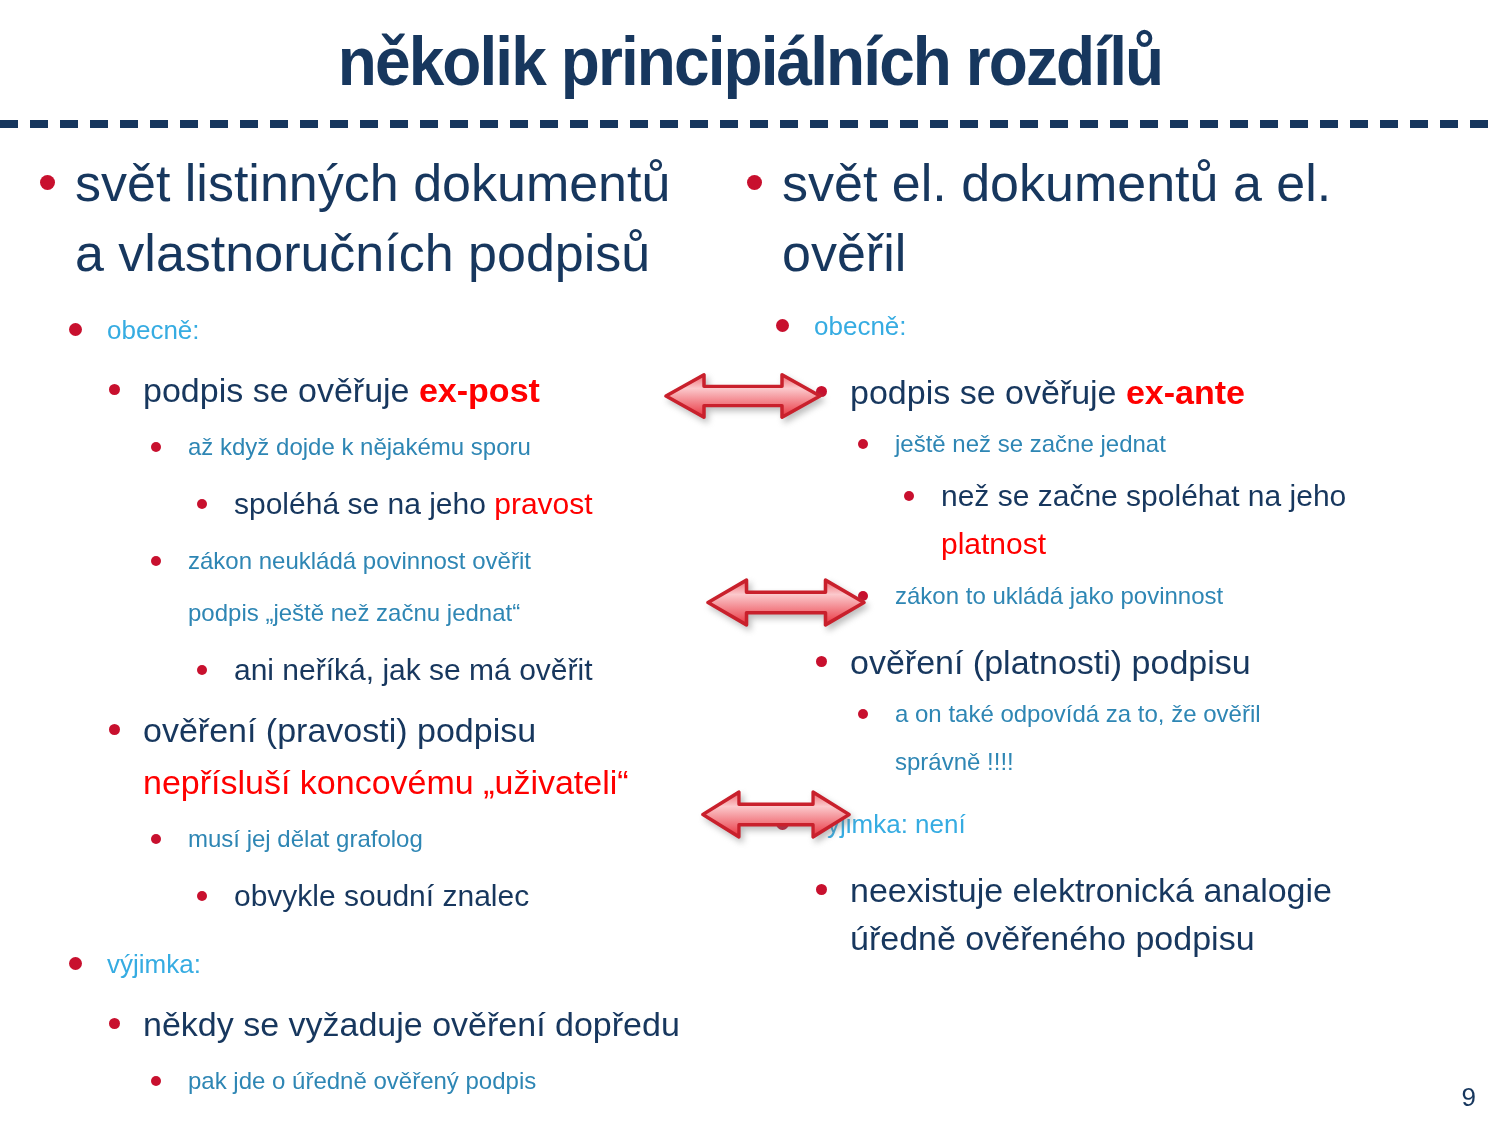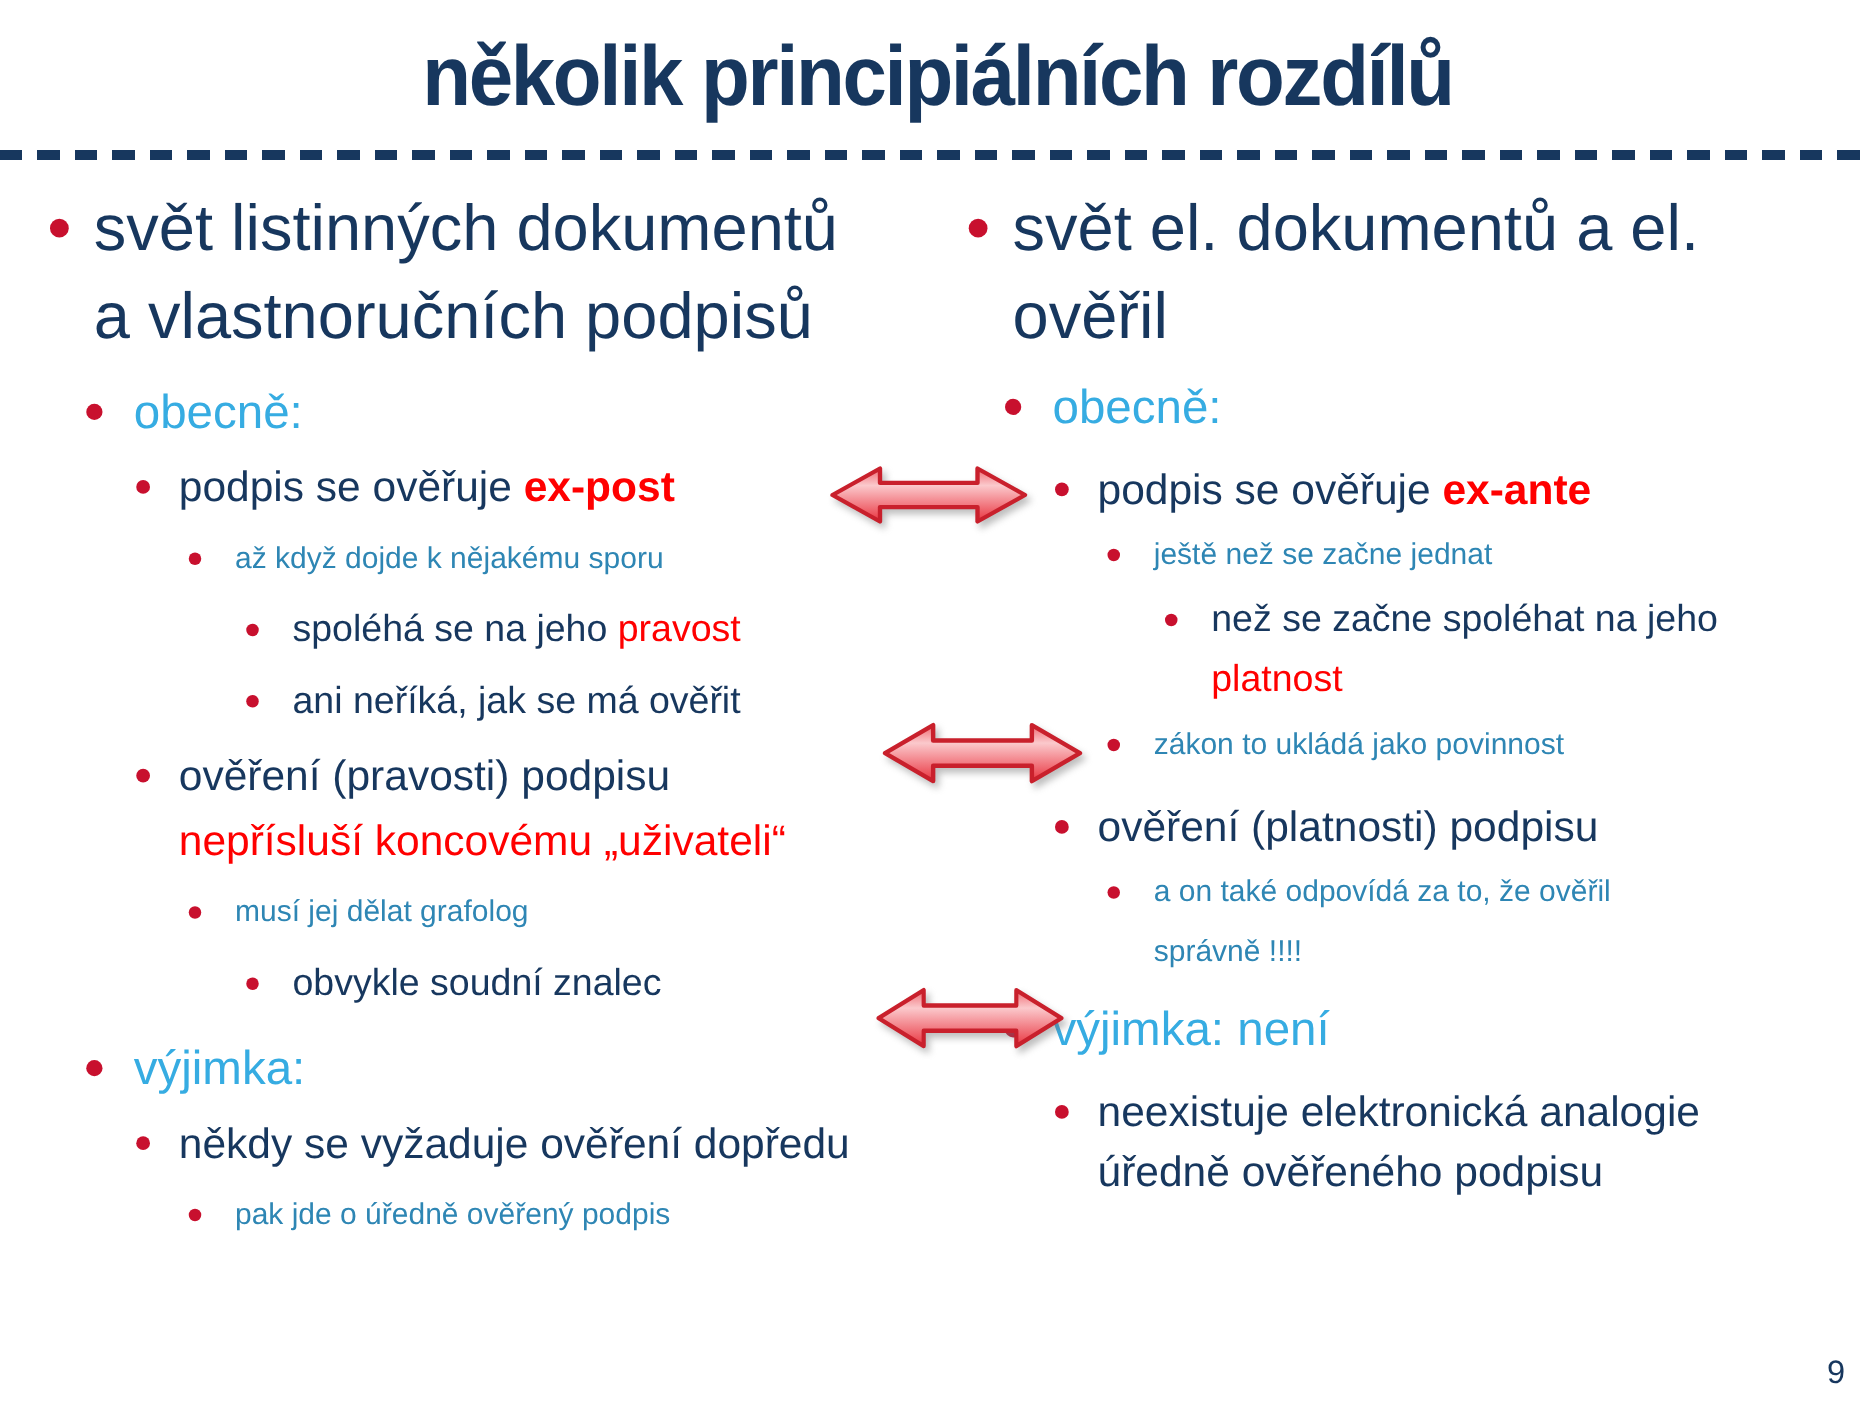--- a/index.html
+++ b/index.html
@@ -22,31 +22,31 @@
     letter-spacing:-2px;
     transform:scaleX(0.94);transform-origin:center;
     white-space:nowrap;
   }
   .dashed-rule{
     position:absolute;top:120px;left:0;width:1500px;height:8px;
     background:repeating-linear-gradient(90deg,var(--navy) 0 18px,transparent 18px 30px);
   }
   .column{position:absolute;top:148px;}
   .col-left{left:25px;width:735px;}
-  .col-right{left:760px;width:728px;}
+  .col-right{left:732px;width:728px;}
   .row{position:relative;white-space:nowrap;}
   .row .line{white-space:nowrap;}
   .bullet{
     position:absolute;border-radius:50%;
     background:var(--bullet);
   }
   
   .l1 .line{padding-left:50px;font-size:52px;line-height:70px;}
   .l1 .bullet{left:15px;width:15px;height:15px;top:27px;}
-  .l2 .line{padding-left:82px;font-size:38px;line-height:52px;}
+  .l2 .line{padding-left:82px;font-size:26px;line-height:52px;}
   .l2 .bullet{left:44px;width:13px;height:13px;top:19px;}
   .l3 .line{padding-left:118px;font-size:34px;line-height:52px;}
   .l3 .bullet{left:84px;width:11px;height:11px;top:20px;}
   .l4 .line{padding-left:163px;font-size:24px;line-height:52px;}
   .l4 .bullet{left:126px;width:10px;height:10px;top:21px;}
   .l5 .line{padding-left:209px;font-size:30px;line-height:52px;}
   .l5 .bullet{left:172px;width:10px;height:10px;top:21px;}
   
   .col-right .l2 .line,.col-right .l3 .line,.col-right .l4 .line,.col-right .l5 .line{line-height:48px;}
   .col-right .l2 .bullet{top:17px;}
@@ -96,20 +96,25 @@
       <span class="bullet"></span>
       <div class="line"><span class="c-navy">podpis se ověřuje </span><span class="c-redbold">ex-post</span></div>
     </div>
     <div class="row l4">
       <span class="bullet"></span>
       <div class="line"><span class="c-teal">až když dojde k nějakému sporu</span></div>
     </div>
     <div class="row l5">
       <span class="bullet"></span>
       <div class="line"><span class="c-navy">spoléhá se na jeho </span><span class="c-red">pravost</span></div>
+    </div>
+    <div class="row l4">
+      <span class="bullet"></span>
+      <div class="line"><span class="c-teal">zákon neukládá povinnost ověřit</span></div>
+      <div class="line"><span class="c-teal">podpis „ještě než začnu jednat“</span></div>
     </div>
     <div class="row l5">
       <span class="bullet"></span>
       <div class="line"><span class="c-navy">ani neříká, jak se má ověřit</span></div>
     </div>
     <div class="row l3">
       <span class="bullet"></span>
       <div class="line"><span class="c-navy">ověření (pravosti) podpisu</span></div>
       <div class="line"><span class="c-red">nepřísluší koncovému „uživateli“</span></div>
     </div>

